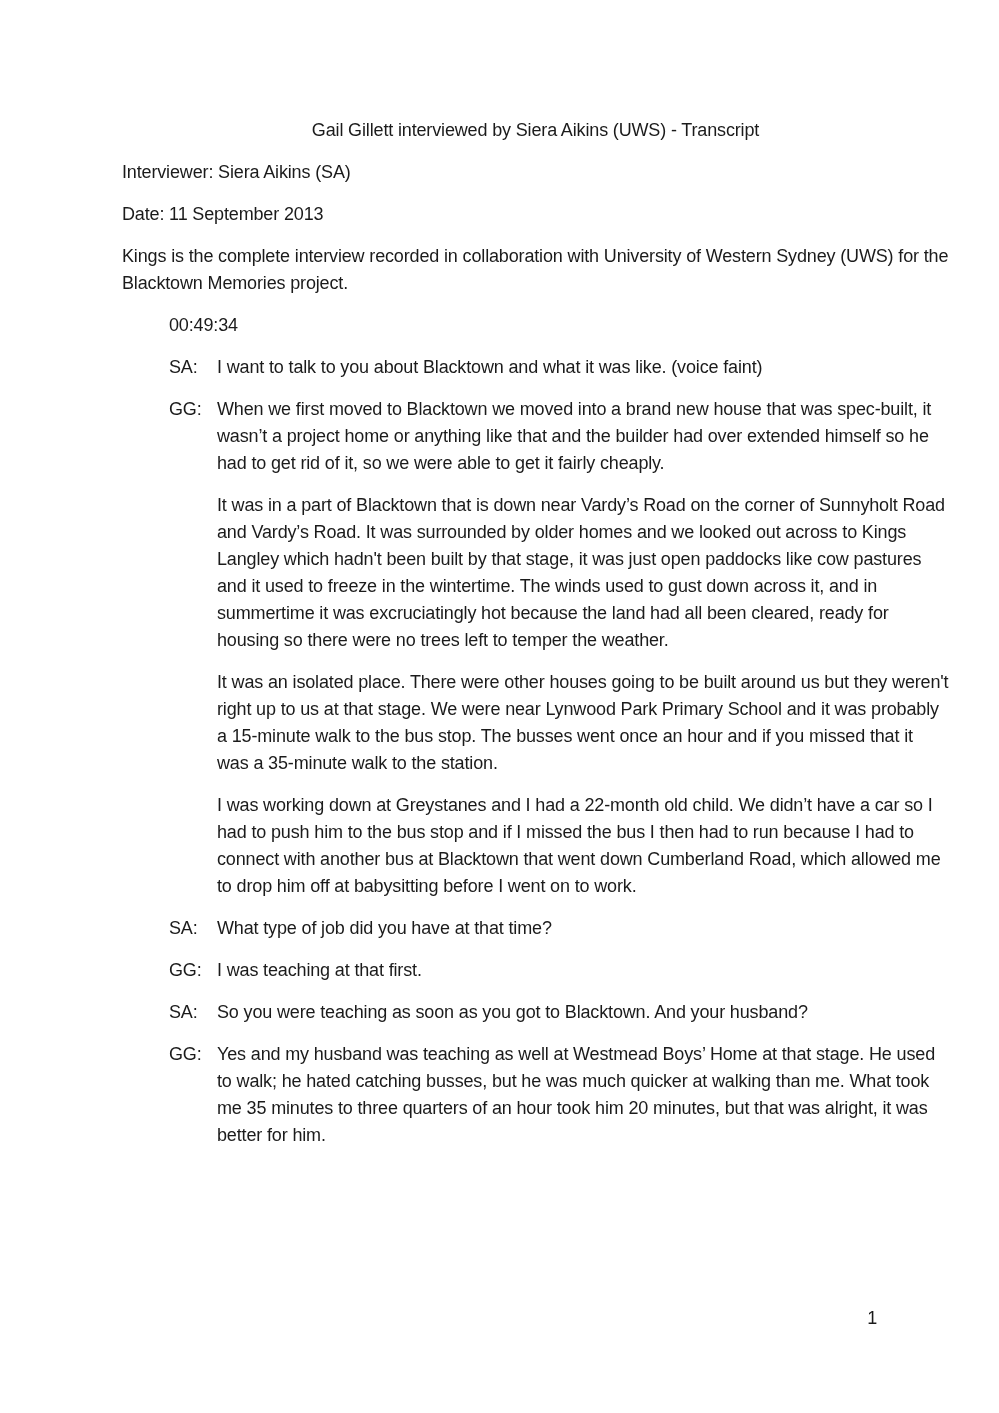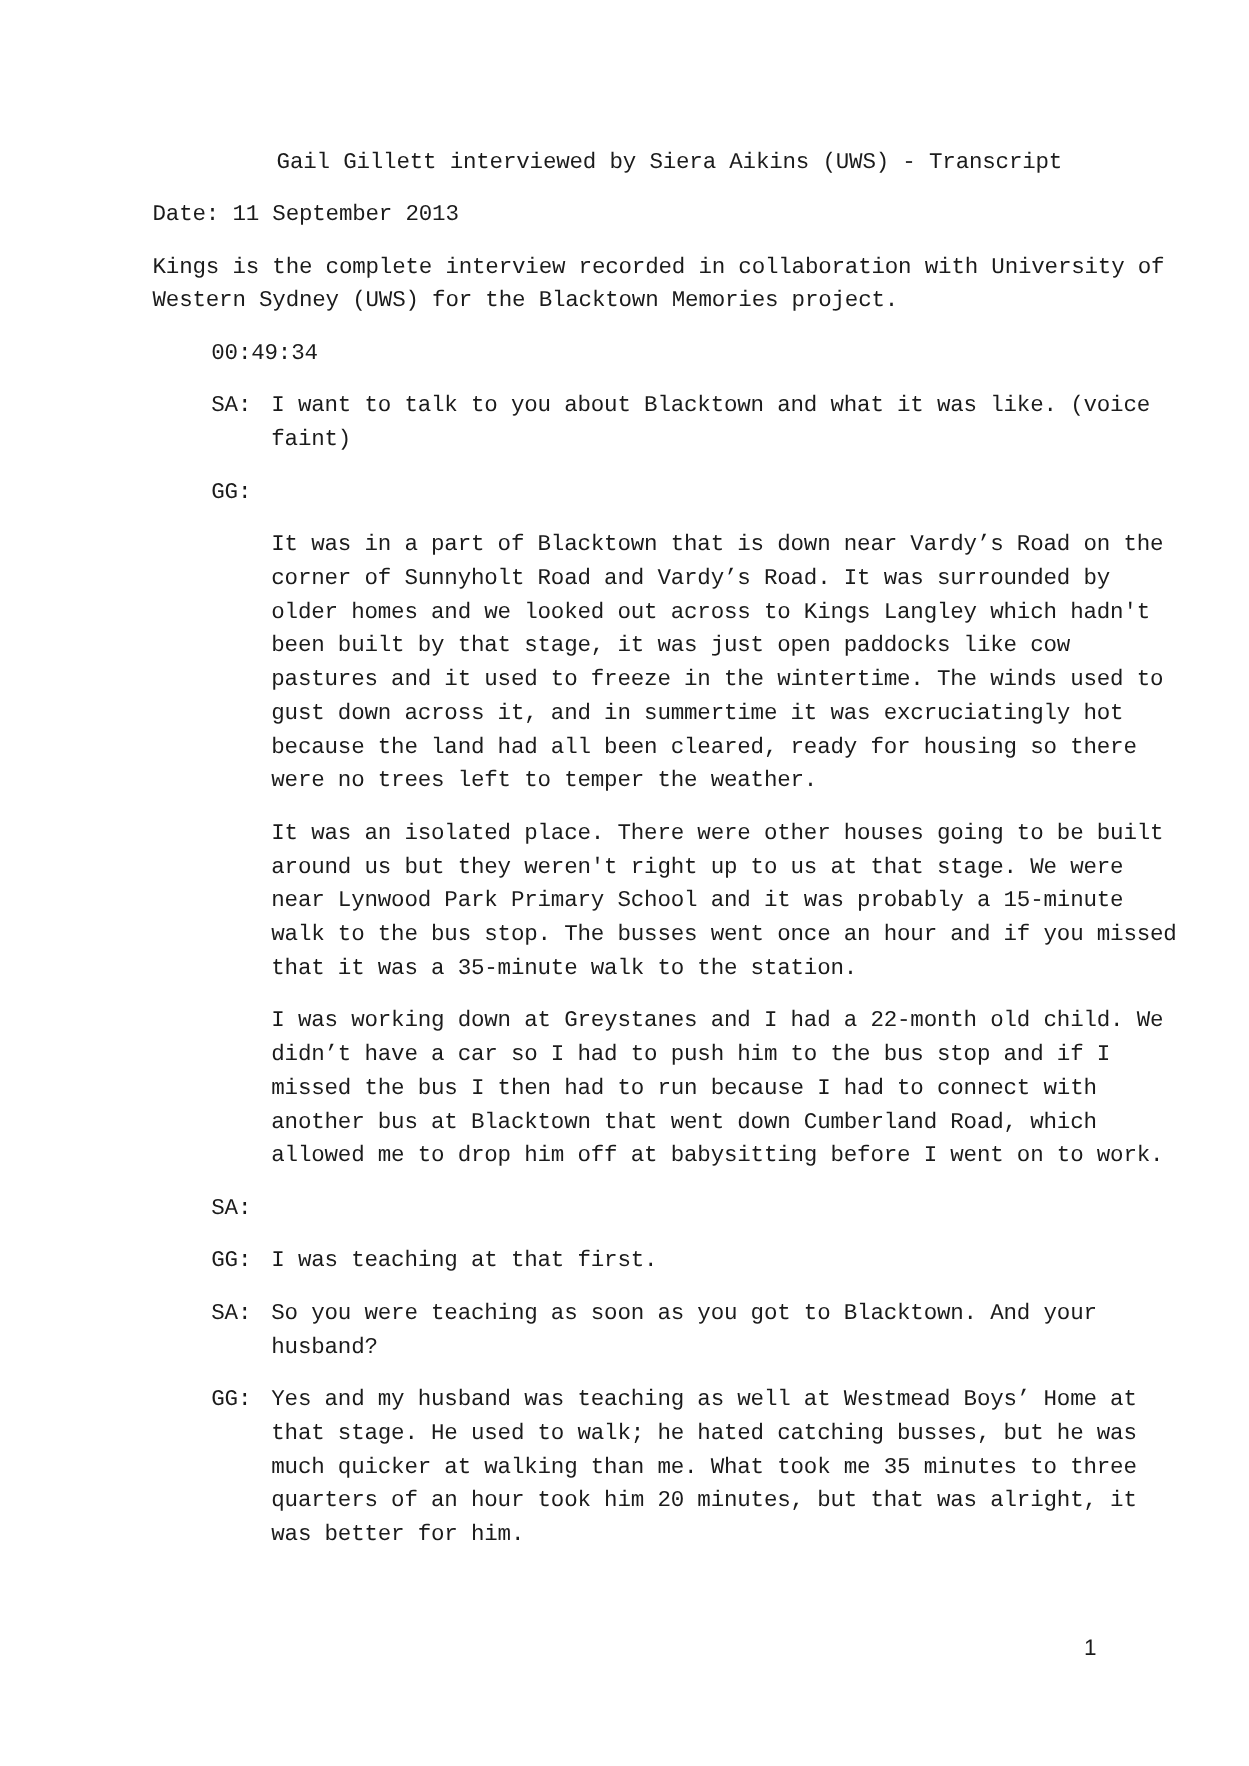--- a/index.html
+++ b/index.html
@@ -13,21 +13,20 @@
     position: relative;
     overflow: hidden;
     font-family: "Liberation Sans", sans-serif;
     font-size: 18px;
     letter-spacing: -0.15px;
     line-height: 27px;
     color: #1b1b1b;
   }
   .doc {
     padding: 117px 50px 0 122px;
-    font-family: Liberation Mono, monospace;
   }
   .title {
     text-align: center;
     margin: 0 0 15px 0;
   }
   p.block {
     margin: 0 0 15px 0;
   }
   .timestamp {
     margin: 0 0 15px 47px;
@@ -51,48 +50,51 @@
     top: 1305px;
     right: 122px;
   }
 </style>
 </head>
 <body>
 
 <div class="doc">
   <p class="title">Gail Gillett interviewed by Siera Aikins (UWS) - Transcript</p>
   <div id="meta">
+      <p class="block">Interviewer: Siera Aikins (SA)</p>
       <p class="block">Date: 11 September 2013</p>
     </div>
   <div id="intro">
       <p class="block">Kings is the complete interview recorded in collaboration with University of Western Sydney (UWS) for the Blacktown Memories project.</p>
     </div>
   <p class="timestamp">00:49:34</p>
   <div id="dialogue">
       <div class="turn-row">
         <div class="speaker">SA:</div>
         <div class="text">I want to talk to you about Blacktown and what it was like. (voice faint)</div>
       </div>
       <div class="turn-row">
         <div class="speaker">GG:</div>
+        <div class="text">When we first moved to Blacktown we moved into a brand new house that was spec-built, it wasn’t a project home or anything like that and the builder had over extended himself so he had to get rid of it, so we were able to get it fairly cheaply.</div>
       </div>
       <div class="turn-row">
         <div class="speaker"></div>
         <div class="text">It was in a part of Blacktown that is down near Vardy’s Road on the corner of Sunnyholt Road and Vardy’s Road. It was surrounded by older homes and we looked out across to Kings Langley which hadn't been built by that stage, it was just open paddocks like cow pastures and it used to freeze in the wintertime. The winds used to gust down across it, and in summertime it was excruciatingly hot because the land had all been cleared, ready for housing so there were no trees left to temper the weather.</div>
       </div>
       <div class="turn-row">
         <div class="speaker"></div>
         <div class="text">It was an isolated place. There were other houses going to be built around us but they weren't right up to us at that stage. We were near Lynwood Park Primary School and it was probably a 15-minute walk to the bus stop. The busses went once an hour and if you missed that it was a 35-minute walk to the station.</div>
       </div>
       <div class="turn-row">
         <div class="speaker"></div>
         <div class="text">I was working down at Greystanes and I had a 22-month old child. We didn’t have a car so I had to push him to the bus stop and if I missed the bus I then had to run because I had to connect with another bus at Blacktown that went down Cumberland Road, which allowed me to drop him off at babysitting before I went on to work.</div>
       </div>
       <div class="turn-row">
         <div class="speaker">SA:</div>
+        <div class="text">What type of job did you have at that time?</div>
       </div>
       <div class="turn-row">
         <div class="speaker">GG:</div>
         <div class="text">I was teaching at that first.</div>
       </div>
       <div class="turn-row">
         <div class="speaker">SA:</div>
         <div class="text">So you were teaching as soon as you got to Blacktown. And your husband?</div>
       </div>
       <div class="turn-row">

